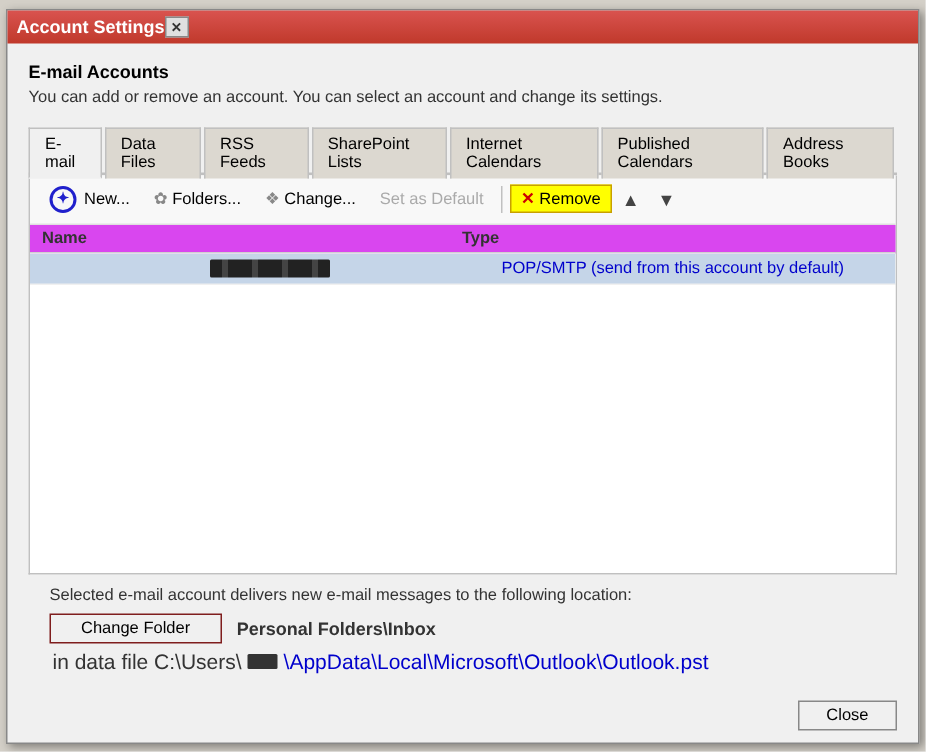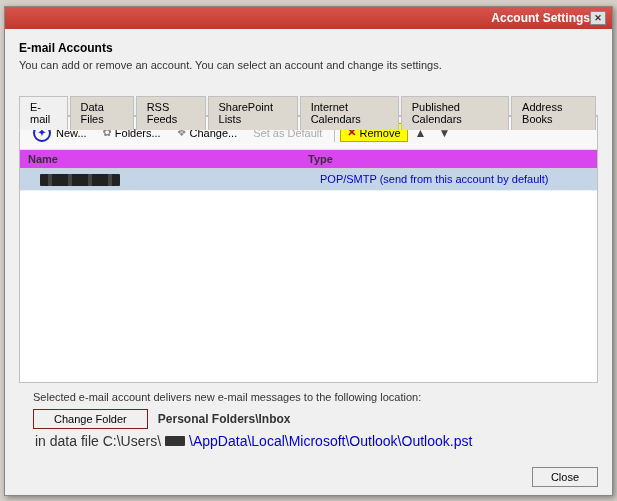--- a/index.html
+++ b/index.html
@@ -22,21 +22,21 @@
       box-shadow: 2px 2px 6px rgba(0,0,0,0.4);
       display: flex;
       flex-direction: column;
     }
     .title-bar {
       background: linear-gradient(to bottom, #d9534f 0%, #c0392b 100%);
       color: white;
       padding: 4px 6px;
       display: flex;
       align-items: center;
-      justify-content: flex-end;
+      justify-content: flex-start;
       font-size: 12px;
       font-weight: bold;
       height: 22px;
     }
     .title-bar-title {
       color: white;
     }
     .title-bar-controls {
       display: flex;
       gap: 2px;
@@ -81,21 +81,21 @@
     }
     .tab {
       padding: 4px 10px;
       font-size: 11px;
       border: 1px solid #c0c0c0;
       border-bottom: none;
       background: #dcd8d0;
       cursor: pointer;
       margin-right: 2px;
       position: relative;
-      top: 15px;
+      top: 4px;
       color: #000;
     }
     .tab.active {
       background: #f0f0f0;
       border-bottom: 1px solid #f0f0f0;
       font-weight: normal;
       z-index: 2;
     }
     
     .tab-content {
@@ -177,20 +177,21 @@
       overflow-y: auto;
       background: #fff;
     }
     .table-row {
       display: grid;
       grid-template-columns: 280px 1fr;
       padding: 4px 20px;
       cursor: pointer;
       font-size: 11px;
       border-bottom: 1px solid #f0f0f0;
+      text-align: center;
     }
     .table-row.selected {
       background: #c5d5e8;
     }
     .account-type {
       color: #0000cc;
       font-size: 11px;
     }
     
     .footer-info {

